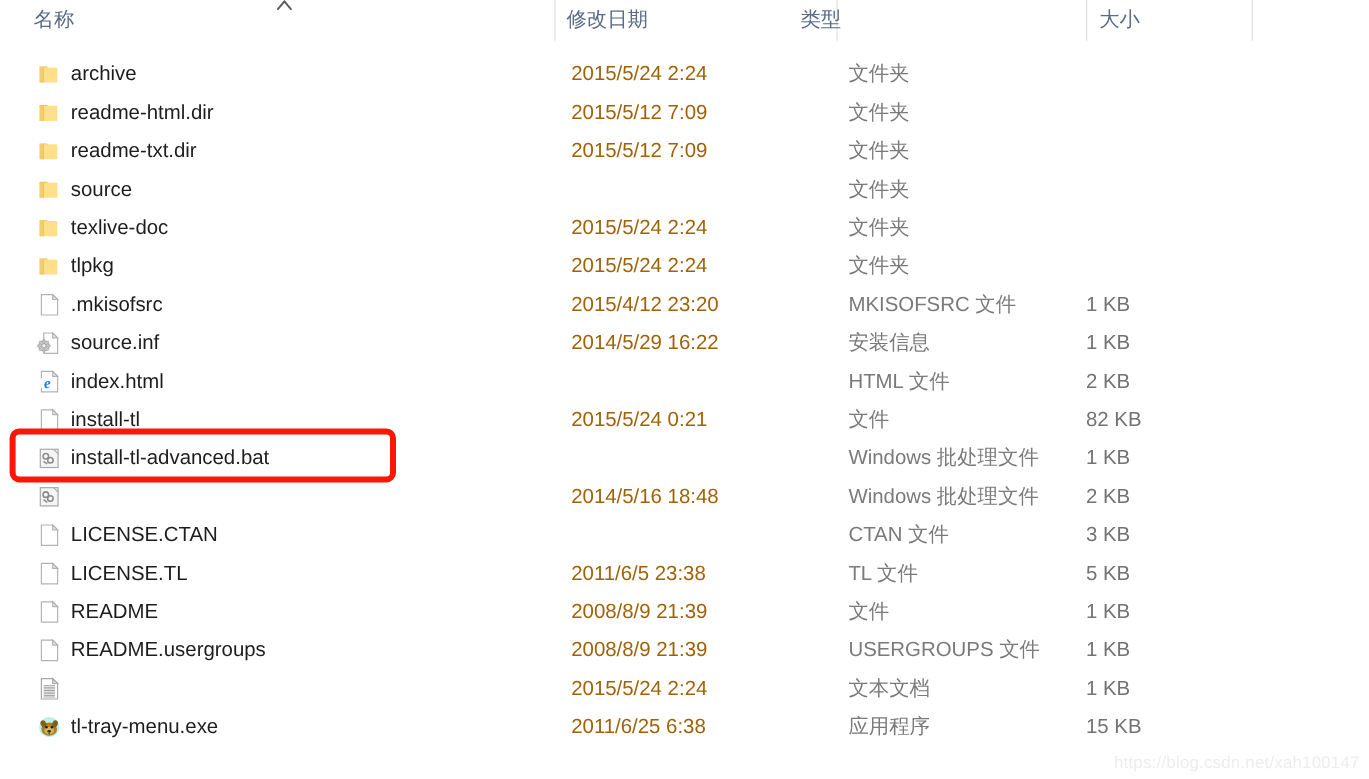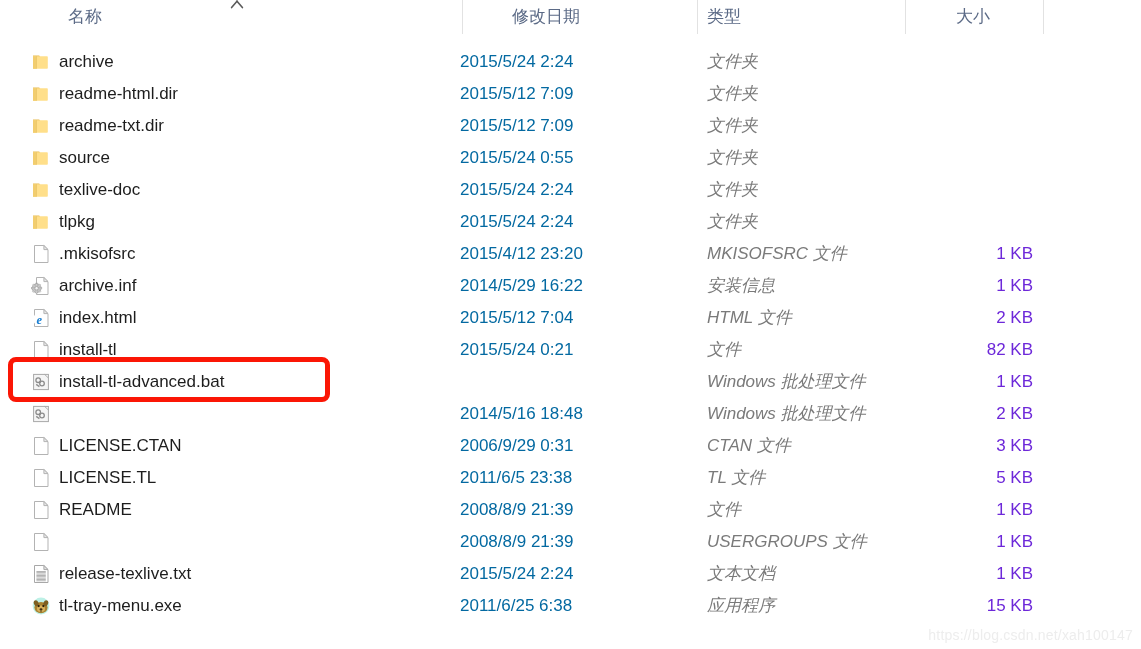--- a/index.html
+++ b/index.html
@@ -24,21 +24,20 @@
     height: 34px;
   }
   #header .hdr-cell {
     position: absolute;
     top: 0;
     height: 34px;
     color: #5b6a86;
     font-size: 17px;
     line-height: 34px;
     white-space: nowrap;
-    margin-left: 40px;
   }
   #header .hdr-name { left: 28px; }
   #header .hdr-date { left: 472px; }
   #header .hdr-type { left: 667px; }
   #header .hdr-size { left: 916px; }
 
   .hdr-sep {
     position: absolute;
     top: 0;
     width: 1px;
@@ -82,27 +81,26 @@
   }
   .c-icon {
     left: 30px;
     width: 22px;
     height: 32px;
     display: flex;
     align-items: center;
     justify-content: center;
   }
   .c-name { left: 59px; color: #1d1d1d; }
-  .c-date { left: 460px; color: #0369a1; }
-  .c-type { left: 707px; color: #7a7a7a; font-style: italic; }
+  .c-date { left: 476px; color: #a16207; }
+  .c-type { left: 707px; color: #7a7a7a; }
   .c-size {
     left: 905px;
     width: 128px;
-    text-align: right;
-    color: #6d28d9;
+    color: #737373;
   }
 
   
   .ico { display: block; }
 
   
   #highlight-box {
     position: absolute;
     left: 8px;
     top: 357px;
@@ -194,21 +192,20 @@
     <div class="row">
       <div class="cell c-icon">
         <svg class="ico" width="22" height="22" viewBox="0 0 22 22">
           <path d="M3 4.5 h6.2 l1.5 2.0 H3 Z" fill="#e8bb53"></path>
           <path d="M3 5.2 h14 a0.8 0.8 0 0 1 0.8 0.8 v11 a0.8 0.8 0 0 1 -0.8 0.8 H3 Z" fill="#ffdf8a"></path>
           <path d="M3 5.2 h3.4 v12.6 H3 Z" fill="#f2cd6e"></path>
           <path d="M6.2 5.2 h0.5 v12.6 h-0.5 Z" fill="#e0b95c"></path>
         </svg>
       </div>
       <div class="cell c-name">source</div>
-      <div class="cell c-date">2015/5/24 0:55</div>
       <div class="cell c-type">文件夹</div>
       <div class="cell c-size"></div>
     </div>
     <div class="row">
       <div class="cell c-icon">
         <svg class="ico" width="22" height="22" viewBox="0 0 22 22">
           <path d="M3 4.5 h6.2 l1.5 2.0 H3 Z" fill="#e8bb53"></path>
           <path d="M3 5.2 h14 a0.8 0.8 0 0 1 0.8 0.8 v11 a0.8 0.8 0 0 1 -0.8 0.8 H3 Z" fill="#ffdf8a"></path>
           <path d="M3 5.2 h3.4 v12.6 H3 Z" fill="#f2cd6e"></path>
           <path d="M6.2 5.2 h0.5 v12.6 h-0.5 Z" fill="#e0b95c"></path>
@@ -252,36 +249,35 @@
           <path d="M13.9 2.5 v4.1 h4.1 Z" fill="#e8e8e8" stroke="#b3b3b3" stroke-width="1"></path>
           <circle cx="6.6" cy="13.2" r="4.4" fill="#cfcfcf" stroke="#9e9e9e" stroke-width="0.8"></circle>
           <circle cx="6.6" cy="13.2" r="1.7" fill="#f2f2f2" stroke="#9e9e9e" stroke-width="0.7"></circle>
           <rect x="5.9" y="7.9" width="1.4" height="10.6" fill="#cfcfcf" stroke="#9e9e9e" stroke-width="0.4" transform="rotate(0 6.6 13.2)"></rect>
           <rect x="5.9" y="7.9" width="1.4" height="10.6" fill="#cfcfcf" stroke="#9e9e9e" stroke-width="0.4" transform="rotate(45 6.6 13.2)"></rect>
           <rect x="5.9" y="7.9" width="1.4" height="10.6" fill="#cfcfcf" stroke="#9e9e9e" stroke-width="0.4" transform="rotate(90 6.6 13.2)"></rect>
           <rect x="5.9" y="7.9" width="1.4" height="10.6" fill="#cfcfcf" stroke="#9e9e9e" stroke-width="0.4" transform="rotate(135 6.6 13.2)"></rect>
           <circle cx="6.6" cy="13.2" r="1.7" fill="#f4f4f4" stroke="#9e9e9e" stroke-width="0.7"></circle>
         </svg>
       </div>
-      <div class="cell c-name">archive.inf</div>
+      <div class="cell c-name">source.inf</div>
       <div class="cell c-date">2014/5/29 16:22</div>
       <div class="cell c-type">安装信息</div>
       <div class="cell c-size">1 KB</div>
     </div>
     <div class="row">
       <div class="cell c-icon">
         <svg class="ico" width="22" height="22" viewBox="0 0 22 22">
           <path d="M4.5 2.5 h9.4 l4.1 4.1 v12.9 h-13.5 Z" fill="#ffffff" stroke="#b3b3b3" stroke-width="1"></path>
           <path d="M13.9 2.5 v4.1 h4.1 Z" fill="#e8e8e8" stroke="#b3b3b3" stroke-width="1"></path>
           <circle cx="9.4" cy="12.2" r="6.3" fill="#ffffff"></circle>
           <text x="9.4" y="16.6" text-anchor="middle" font-family="&quot;Liberation Serif&quot;, serif" font-size="12.5" font-style="italic" font-weight="bold" fill="#1a7ed1">e</text>
         </svg>
       </div>
       <div class="cell c-name">index.html</div>
-      <div class="cell c-date">2015/5/12 7:04</div>
       <div class="cell c-type">HTML 文件</div>
       <div class="cell c-size">2 KB</div>
     </div>
     <div class="row">
       <div class="cell c-icon">
         <svg class="ico" width="22" height="22" viewBox="0 0 22 22">
           <path d="M4.5 2.5 h9.4 l4.1 4.1 v12.9 h-13.5 Z" fill="#ffffff" stroke="#b3b3b3" stroke-width="1"></path>
           <path d="M13.9 2.5 v4.1 h4.1 Z" fill="#e8e8e8" stroke="#b3b3b3" stroke-width="1"></path>
         </svg>
       </div>
@@ -321,21 +317,20 @@
       <div class="cell c-size">2 KB</div>
     </div>
     <div class="row">
       <div class="cell c-icon">
         <svg class="ico" width="22" height="22" viewBox="0 0 22 22">
           <path d="M4.5 2.5 h9.4 l4.1 4.1 v12.9 h-13.5 Z" fill="#ffffff" stroke="#b3b3b3" stroke-width="1"></path>
           <path d="M13.9 2.5 v4.1 h4.1 Z" fill="#e8e8e8" stroke="#b3b3b3" stroke-width="1"></path>
         </svg>
       </div>
       <div class="cell c-name">LICENSE.CTAN</div>
-      <div class="cell c-date">2006/9/29 0:31</div>
       <div class="cell c-type">CTAN 文件</div>
       <div class="cell c-size">3 KB</div>
     </div>
     <div class="row">
       <div class="cell c-icon">
         <svg class="ico" width="22" height="22" viewBox="0 0 22 22">
           <path d="M4.5 2.5 h9.4 l4.1 4.1 v12.9 h-13.5 Z" fill="#ffffff" stroke="#b3b3b3" stroke-width="1"></path>
           <path d="M13.9 2.5 v4.1 h4.1 Z" fill="#e8e8e8" stroke="#b3b3b3" stroke-width="1"></path>
         </svg>
       </div>
@@ -356,40 +351,40 @@
       <div class="cell c-type">文件</div>
       <div class="cell c-size">1 KB</div>
     </div>
     <div class="row">
       <div class="cell c-icon">
         <svg class="ico" width="22" height="22" viewBox="0 0 22 22">
           <path d="M4.5 2.5 h9.4 l4.1 4.1 v12.9 h-13.5 Z" fill="#ffffff" stroke="#b3b3b3" stroke-width="1"></path>
           <path d="M13.9 2.5 v4.1 h4.1 Z" fill="#e8e8e8" stroke="#b3b3b3" stroke-width="1"></path>
         </svg>
       </div>
+      <div class="cell c-name">README.usergroups</div>
       <div class="cell c-date">2008/8/9 21:39</div>
       <div class="cell c-type">USERGROUPS 文件</div>
       <div class="cell c-size">1 KB</div>
     </div>
     <div class="row">
       <div class="cell c-icon">
         <svg class="ico" width="22" height="22" viewBox="0 0 22 22">
           <path d="M4.5 2.5 h9.4 l4.1 4.1 v12.9 h-13.5 Z" fill="#ffffff" stroke="#a8a8a8" stroke-width="1"></path>
           <path d="M13.9 2.5 v4.1 h4.1 Z" fill="#e2e2e2" stroke="#a8a8a8" stroke-width="1"></path>
           <rect x="6.4" y="8" width="9.4" height="0.75" fill="#9a9a9a"></rect>
           <rect x="6.4" y="9.35" width="9.4" height="0.75" fill="#9a9a9a"></rect>
           <rect x="6.4" y="10.7" width="9.4" height="0.75" fill="#9a9a9a"></rect>
           <rect x="6.4" y="12.05" width="9.4" height="0.75" fill="#9a9a9a"></rect>
           <rect x="6.4" y="13.4" width="9.4" height="0.75" fill="#9a9a9a"></rect>
           <rect x="6.4" y="14.75" width="9.4" height="0.75" fill="#9a9a9a"></rect>
           <rect x="6.4" y="16.1" width="9.4" height="0.75" fill="#9a9a9a"></rect>
           <rect x="6.4" y="17.450000000000003" width="9.4" height="0.75" fill="#9a9a9a"></rect>
         </svg>
       </div>
-      <div class="cell c-name">release-texlive.txt</div>
       <div class="cell c-date">2015/5/24 2:24</div>
       <div class="cell c-type">文本文档</div>
       <div class="cell c-size">1 KB</div>
     </div>
     <div class="row">
       <div class="cell c-icon">
         <svg class="ico" width="22" height="22" viewBox="0 0 22 22">
           <circle cx="11" cy="11" r="8.4" fill="#bdf0e6"></circle>
           <ellipse cx="11" cy="12.6" rx="6.6" ry="5.6" fill="#a7812f"></ellipse>
           <ellipse cx="11" cy="13.8" rx="4.0" ry="3.2" fill="#d9b25c"></ellipse>

